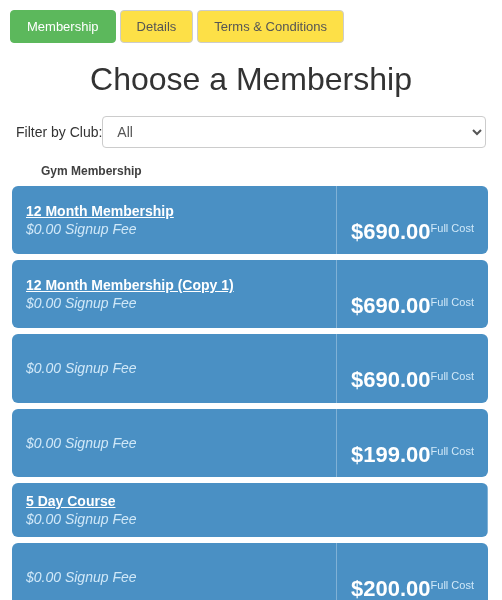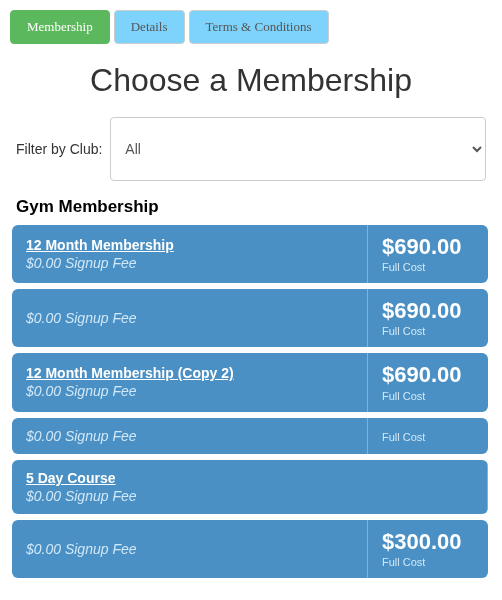--- a/index.html
+++ b/index.html
@@ -10,29 +10,28 @@
       min-height: 600px;
       overflow-x: hidden;
     }
 
     
     .tab-nav {
       display: flex;
       padding: 10px 10px 0 10px;
       gap: 4px;
       background: #fff;
-      font-family: Liberation Serif, serif;
     }
     .tab-item {
       padding: 8px 16px;
       border-radius: 4px;
       font-size: 13px;
       cursor: pointer;
       border: 1px solid #ccc;
-      background: #7dd3fc;
+      background: #fde047;
       color: #555;
       white-space: nowrap;
     }
     .tab-item.active {
       background: #5cb85c;
       color: #fff;
       border-color: #5cb85c;
     }
 
     
@@ -42,44 +41,45 @@
       font-weight: 400;
       color: #333;
       padding: 18px 10px 10px 10px;
     }
 
     
     .filter-bar {
       display: flex;
       align-items: center;
       padding: 8px 16px 12px 16px;
-      gap: 8px;
+      gap: 0;
     }
     .filter-label {
       font-size: 14px;
       color: #333;
       white-space: nowrap;
     }
     .filter-select {
       flex: 1;
-      padding: 22px 10px;
+      padding: 6px 10px;
       border: 1px solid #ccc;
       border-radius: 4px;
       font-size: 14px;
       color: #555;
       background: #fff;
       appearance: auto;
     }
 
     
     .section-heading {
-      font-size: 17px;
+      font-size: 12px;
       font-weight: 600;
-      color: #000000;
+      color: #404040;
       padding: 4px 16px 8px 16px;
+      margin-left: 25px;
     }
 
     
     .membership-list {
       padding: 0 14px 16px 12px;
       display: flex;
       flex-direction: column;
       gap: 6px;
     }
 
@@ -109,23 +109,23 @@
     }
     .card-fee {
       font-size: 14px;
       color: #d0e8f8;
       font-style: italic;
     }
     .card-right {
       min-width: 120px;
       padding: 10px 14px;
       display: flex;
-      flex-direction: column;
       justify-content: center;
       align-items: flex-start;
+      margin-top: 24px;
     }
     .card-price {
       font-size: 22px;
       font-weight: 700;
       color: #fff;
       line-height: 1.1;
     }
     .card-price-label {
       font-size: 11px;
       color: #d0e8f8;
@@ -160,53 +160,54 @@
         <div class="card-name">12 Month Membership</div>
         <div class="card-fee">$0.00 Signup Fee</div>
       </div>
       <div class="card-right">
         <div class="card-price">$690.00</div>
         <div class="card-price-label">Full Cost</div>
       </div>
     </div>
     <div class="membership-card">
       <div class="card-left">
+        <div class="card-name">12 Month Membership (Copy 1)</div>
         <div class="card-fee">$0.00 Signup Fee</div>
       </div>
       <div class="card-right">
         <div class="card-price">$690.00</div>
         <div class="card-price-label">Full Cost</div>
       </div>
     </div>
     <div class="membership-card">
       <div class="card-left">
-        <div class="card-name">12 Month Membership (Copy 2)</div>
         <div class="card-fee">$0.00 Signup Fee</div>
       </div>
       <div class="card-right">
         <div class="card-price">$690.00</div>
         <div class="card-price-label">Full Cost</div>
       </div>
     </div>
     <div class="membership-card">
       <div class="card-left">
         <div class="card-fee">$0.00 Signup Fee</div>
       </div>
       <div class="card-right">
+        <div class="card-price">$199.00</div>
         <div class="card-price-label">Full Cost</div>
       </div>
     </div>
     <div class="membership-card">
       <div class="card-left">
         <div class="card-name">5 Day Course</div>
         <div class="card-fee">$0.00 Signup Fee</div>
       </div>
     </div>
     <div class="membership-card">
       <div class="card-left">
         <div class="card-fee">$0.00 Signup Fee</div>
       </div>
       <div class="card-right">
-        <div class="card-price">$300.00</div>
+        <div class="card-price">$200.00</div>
         <div class="card-price-label">Full Cost</div>
       </div>
     </div>
   </div>
 
 </body></html>

